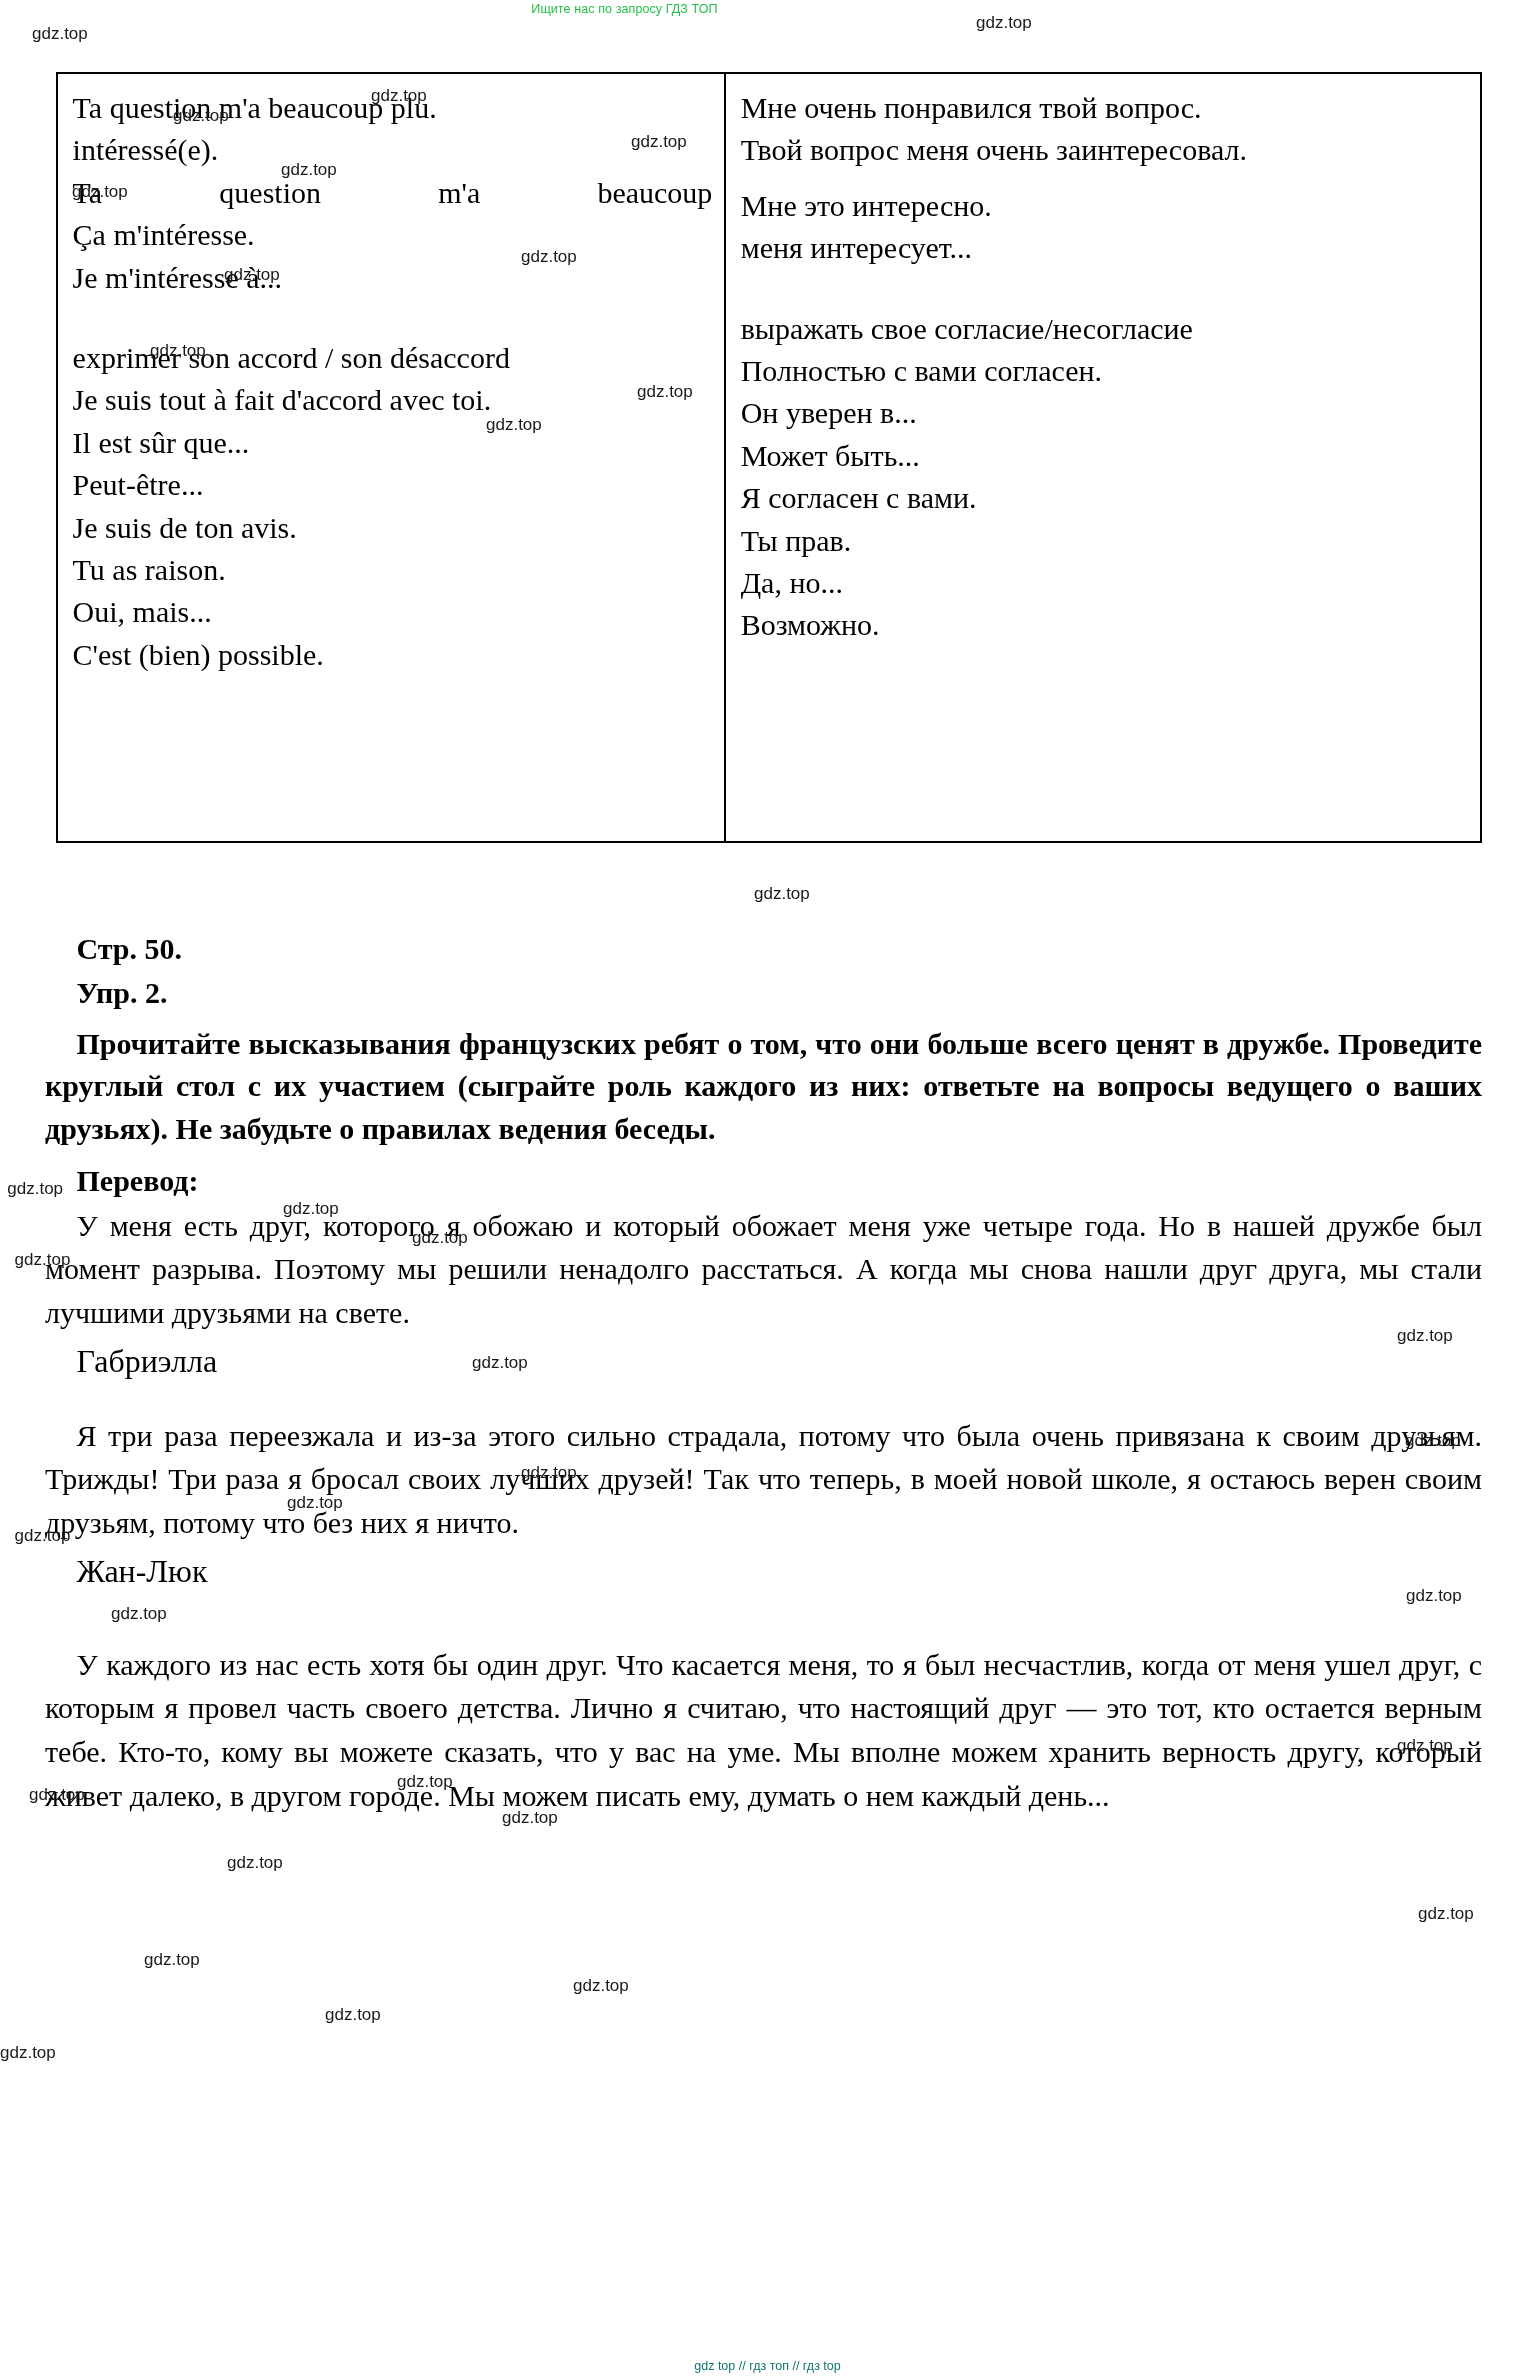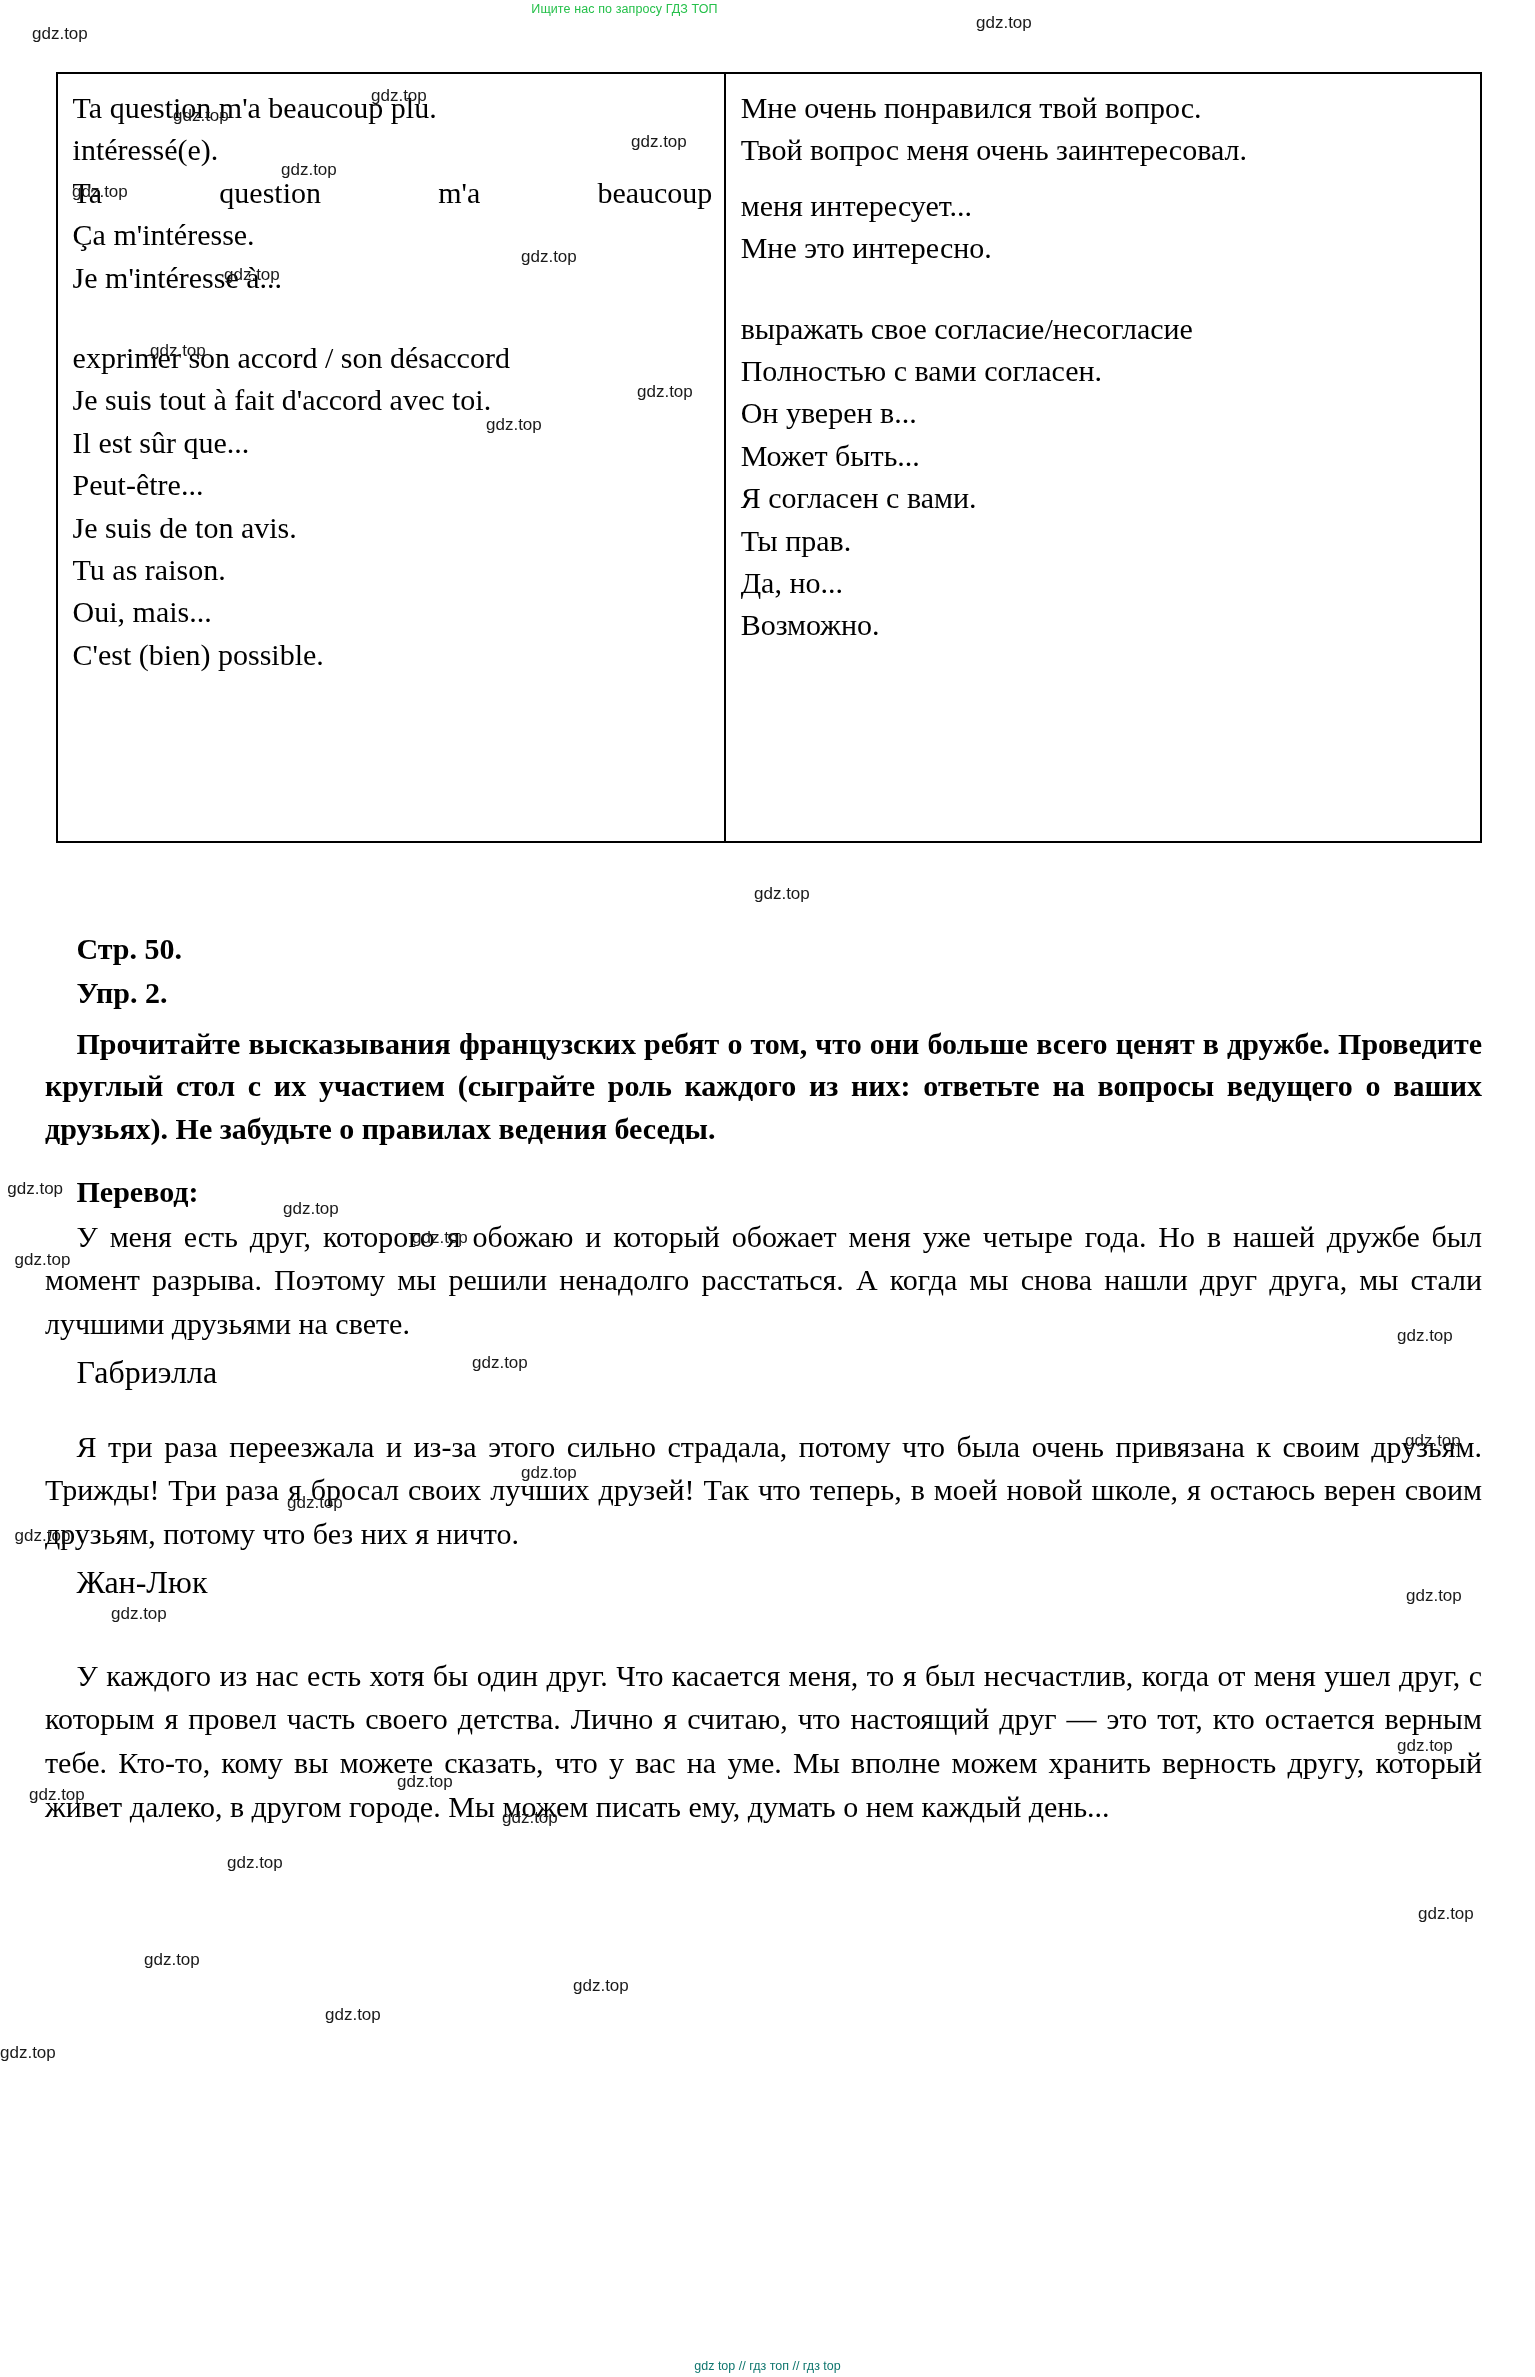--- a/index.html
+++ b/index.html
@@ -97,21 +97,21 @@
     font-weight: bold;
     text-align: justify;
     text-indent: 31.5px;
     line-height: 1.42;
     margin: 8.8px 0 0 0;
   }
   .translate-label {
     font-size: 30px;
     font-weight: bold;
     padding-left: 31.5px;
-    margin: 24px 0 0 0;
+    margin: 13px 0 0 0;
   }
   .para {
     font-size: 30px;
     text-align: justify;
     text-indent: 31.5px;
     line-height: 1.46;
     margin: 6px 0 0 0;
   }
   .para.last-left { text-align-last: left; }
   .author {
@@ -152,22 +152,22 @@
       <div class="phrase-line">Peut-être...</div>
       <div class="phrase-line">Je suis de ton avis.</div>
       <div class="phrase-line">Tu as raison.</div>
       <div class="phrase-line">Oui, mais...</div>
       <div class="phrase-line">C'est (bien) possible.</div>
     </div>
   <div class="table-col right" id="col-right">
       <div class="phrase-line">Мне очень понравился твой вопрос.</div>
       <div class="phrase-line">Твой вопрос меня очень заинтересовал.</div>
       <div class="group-gap-sm"></div>
+      <div class="phrase-line">Мне это интересно.</div>
       <div class="phrase-line">меня интересует...</div>
-      <div class="phrase-line">Мне это интересно.</div>
       <div class="group-gap"></div>
       <div class="phrase-line">выражать свое согласие/несогласие</div>
       <div class="phrase-line">Полностью с вами согласен.</div>
       <div class="phrase-line">Он уверен в...</div>
       <div class="phrase-line">Может быть...</div>
       <div class="phrase-line">Я согласен с вами.</div>
       <div class="phrase-line">Ты прав.</div>
       <div class="phrase-line">Да, но...</div>
       <div class="phrase-line">Возможно.</div>
     </div>

